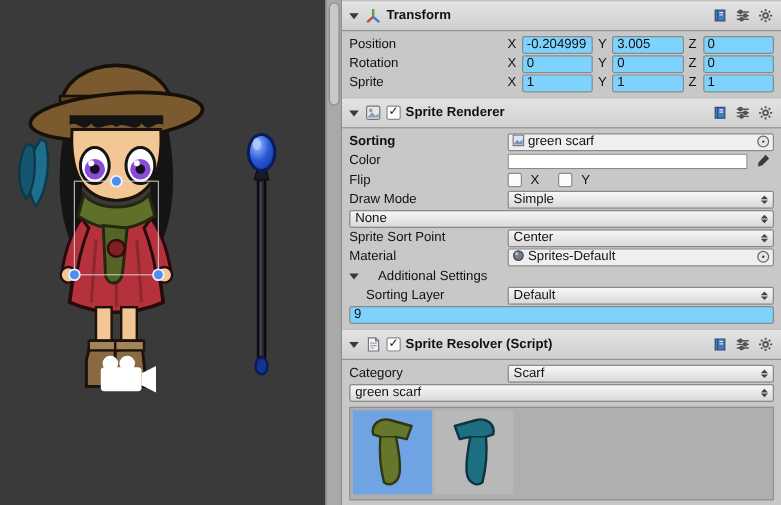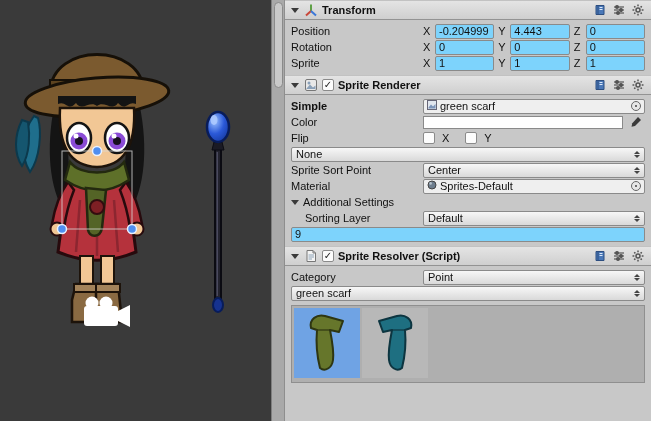--- a/index.html
+++ b/index.html
@@ -10,21 +10,21 @@
   
   .scene { width:271px; height:421px; background:#3A3A3A; position:relative; flex-shrink:0; }
   .scene svg { display:block; }
 
   
   .vscroll { width:14px; height:421px; background:#A9A9A9; border-left:1px solid #7E7E7E; border-right:1px solid #8E8E8E; position:relative; flex-shrink:0; }
   .vscroll-thumb { position:absolute; left:2px; top:2px; width:9px; height:86px; background:#C9C9C9; border:1px solid #8A8A8A; border-radius:5px; }
 
   
   .inspector { flex:1; height:421px; background:#C8C8C8; overflow:hidden; }
-  .comp-header { height:20px; display:flex; align-items:center; gap:4px; padding:0 6px; background:linear-gradient(#E4E4E4,#CFCFCF); border-top:1px solid #C2C2C2; border-bottom:1px solid #939393; }
+  .comp-header { height:20px; display:flex; align-items:center; gap:4px; padding:12px 6px; background:linear-gradient(#E4E4E4,#CFCFCF); border-top:1px solid #C2C2C2; border-bottom:1px solid #939393; }
   .comp-title { font-weight:bold; white-space:nowrap; }
   .hspacer { flex:1; }
   .hbtn { width:15px; height:15px; display:flex; align-items:center; justify-content:center; }
   .fold { width:0; height:0; border-left:4px solid transparent; border-right:4px solid transparent; border-top:5px solid #3A3A3A; flex-shrink:0; }
   .comp-body { padding:3px 0 4px; }
 
   .row { display:flex; align-items:center; height:16px; padding:0 6px; }
   .row-label { width:132px; flex-shrink:0; white-space:nowrap; overflow:hidden; }
   .row-label.indent { padding-left:14px; }
   .bold { font-weight:bold; }
@@ -193,21 +193,21 @@
       <div class="comp-body">
         <div class="row">
           <span class="row-label">Position</span>
           <div class="value-area">
             <div class="axgroup">
                 <span class="axis">X</span>
                 <span class="tfield">-0.204999</span>
               </div>
             <div class="axgroup">
                 <span class="axis">Y</span>
-                <span class="tfield">4.443</span>
+                <span class="tfield">3.005</span>
               </div>
             <div class="axgroup">
                 <span class="axis">Z</span>
                 <span class="tfield">0</span>
               </div>
           </div>
         </div>
         <div class="row">
           <span class="row-label">Rotation</span>
           <div class="value-area">
@@ -286,21 +286,21 @@
                 <line x1="2.2" y1="2.2" x2="3.4" y2="3.4"></line>
                 <line x1="8.6" y1="8.6" x2="9.8" y2="9.8"></line>
                 <line x1="2.2" y1="9.8" x2="3.4" y2="8.6"></line>
                 <line x1="8.6" y1="3.4" x2="9.8" y2="2.2"></line>
               </g>
             </svg>
         </span>
       </div>
       <div class="comp-body">
         <div class="row">
-          <span class="row-label bold">Simple</span>
+          <span class="row-label bold">Sorting</span>
           <div class="value-area">
             <div class="objfield">
               <span>
                 <svg width="10" height="10" viewBox="0 0 10 10">
                     <rect x="0.5" y="0.5" width="9" height="9" fill="#E0E6EE" stroke="#667"></rect>
                     <path d="M1.5 7.5 L4 4.5 L6 6.5 L8.5 4 V8.5 H1.5 Z" fill="#7A93B8"></path>
                   </svg>
               </span>
               <span class="obj-text">green scarf</span>
               <span class="picker"></span>
@@ -322,20 +322,29 @@
           <span class="row-label">Flip</span>
           <div class="value-area">
             <span class="checkbox"></span>
             <span class="cb-label">X</span>
             <span class="checkbox"></span>
             <span class="cb-label">Y</span>
             <span class="hspacer"></span>
           </div>
         </div>
         <div class="row">
+          <span class="row-label">Draw Mode</span>
+          <div class="value-area">
+            <div class="popup">
+              <span class="popup-text">Simple</span>
+              <span class="caret"></span>
+            </div>
+          </div>
+        </div>
+        <div class="row">
           <div class="value-area">
             <div class="popup">
               <span class="popup-text">None</span>
               <span class="caret"></span>
             </div>
           </div>
         </div>
         <div class="row">
           <span class="row-label">Sprite Sort Point</span>
           <div class="value-area">
@@ -355,21 +364,21 @@
                     <circle cx="3.6" cy="3.4" r="1.3" fill="#B8C4CE"></circle>
                   </svg>
               </span>
               <span class="obj-text">Sprites-Default</span>
               <span class="picker"></span>
             </div>
           </div>
         </div>
         <div class="row">
           <span class="fold"></span>
-          <span style="margin-left:4px;">Additional Settings</span>
+          <span style="margin-left:16px;">Additional Settings</span>
         </div>
         <div class="row">
           <span class="row-label indent">Sorting Layer</span>
           <div class="value-area">
             <div class="popup">
               <span class="popup-text">Default</span>
               <span class="caret"></span>
             </div>
           </div>
         </div>
@@ -425,21 +434,21 @@
                 <line x1="8.6" y1="3.4" x2="9.8" y2="2.2"></line>
               </g>
             </svg>
         </span>
       </div>
       <div class="comp-body">
         <div class="row">
           <span class="row-label">Category</span>
           <div class="value-area">
             <div class="popup">
-              <span class="popup-text">Point</span>
+              <span class="popup-text">Scarf</span>
               <span class="caret"></span>
             </div>
           </div>
         </div>
         <div class="row">
           <div class="value-area">
             <div class="popup">
               <span class="popup-text">green scarf</span>
               <span class="caret"></span>
             </div>

